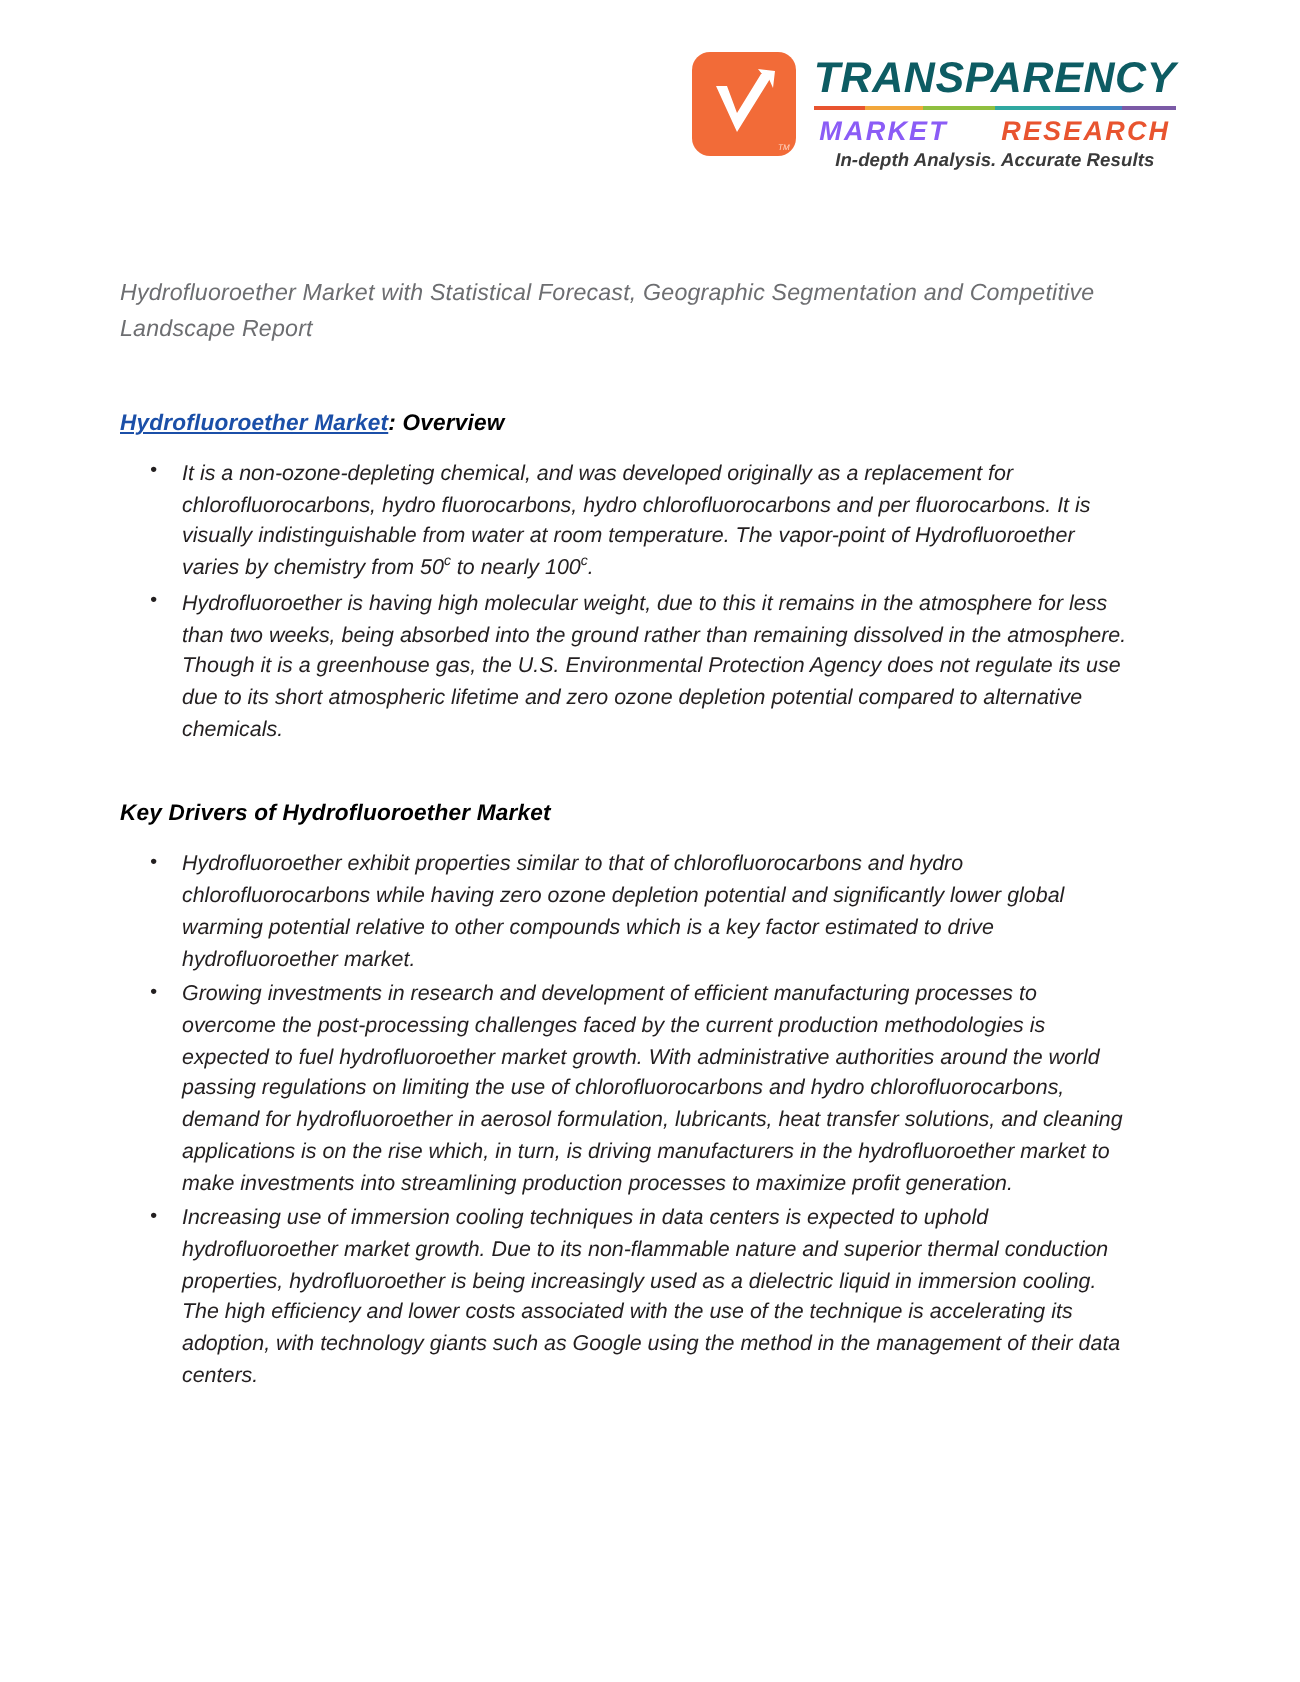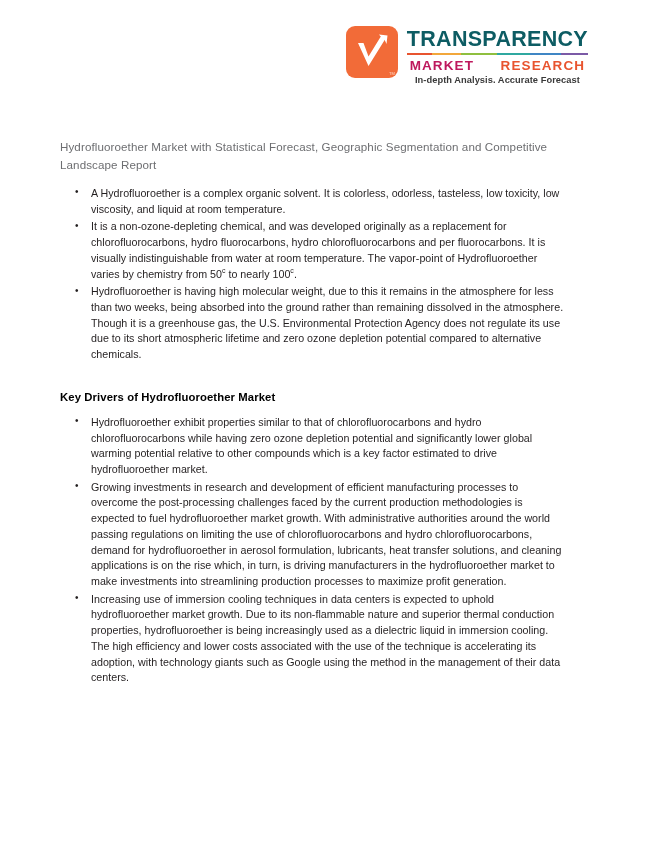--- a/index.html
+++ b/index.html
@@ -14,20 +14,21 @@
     color: #231f20;
     -webkit-font-smoothing: antialiased;
   }
   .page {
     position: relative;
     width: 650px;
     height: 841px;
     box-sizing: border-box;
     background: #ffffff;
     overflow: hidden;
+    font-style: italic;
   }
 
   
   .header {
     position: absolute;
     top: 26px;
     right: 62px;
     display: flex;
     align-items: flex-start;
     gap: 9px;
@@ -74,21 +75,21 @@
       #7b5aa6 85%, #7b5aa6 100%);
   }
   .logo-sub {
     font-size: 13.5px;
     font-weight: bold;
     letter-spacing: 1.1px;
     line-height: 1.15;
     text-align: center;
     white-space: nowrap;
   }
-  .logo-sub .mk { color: #be185d; }
+  .logo-sub .mk { color: #8b5cf6; }
   .logo-sub .rs { color: #e8542f; margin-left: 12px; }
   .logo-tag {
     font-size: 9.3px;
     font-weight: bold;
     color: #3a3a3a;
     letter-spacing: 0.05px;
     text-align: center;
     margin-top: 1.5px;
     white-space: nowrap;
   }
@@ -165,32 +166,34 @@
     </div>
 
     <div class="logo-text">
       <div class="logo-word">TRANSPARENCY</div>
       <div class="logo-rule"></div>
       <div class="logo-sub">
         <span class="mk">MARKET</span>
         <span>&nbsp;</span>
         <span class="rs">RESEARCH</span>
       </div>
-      <div class="logo-tag">In-depth Analysis. Accurate Forecast</div>
+      <div class="logo-tag">In-depth Analysis. Accurate Results</div>
     </div>
 
   </div>
 
   <div class="content">
 
     <p class="doc-title">Hydrofluoroether Market with Statistical Forecast, Geographic Segmentation and Competitive Landscape Report</p>
 
+    <div class="section-head">
+      <a class="link" href="#">Hydrofluoroether Market</a><span>:  Overview</span>
+    </div>
 
     <ul class="bullets">
-      <li>A Hydrofluoroether is a complex organic solvent. It is colorless, odorless, tasteless, low toxicity, low viscosity, and liquid at room temperature.</li>
       <li>It is a non-ozone-depleting chemical, and was developed originally as a replacement for chlorofluorocarbons, hydro fluorocarbons, hydro chlorofluorocarbons and per fluorocarbons. It is visually indistinguishable from water at room temperature. The vapor-point of Hydrofluoroether varies by chemistry from 50<sup>c</sup> to nearly 100<sup>c</sup>.</li>
       <li>Hydrofluoroether is having high molecular weight, due to this it remains in the atmosphere for less than two weeks, being absorbed into the ground rather than remaining dissolved in the atmosphere. Though it is a greenhouse gas, the U.S. Environmental Protection Agency does not regulate its use due to its short atmospheric lifetime and zero ozone depletion potential compared to alternative chemicals.</li>
     </ul>
 
     <div class="section-head spaced">Key Drivers of Hydrofluoroether Market</div>
 
     <ul class="bullets">
       <li>Hydrofluoroether exhibit properties similar to that of chlorofluorocarbons and hydro chlorofluorocarbons while having zero ozone depletion potential and significantly lower global warming potential relative to other compounds which is a key factor estimated to drive hydrofluoroether market.</li>
       <li>Growing investments in research and development of efficient manufacturing processes to overcome the post-processing challenges faced by the current production methodologies is expected to fuel hydrofluoroether market growth. With administrative authorities around the world passing regulations on limiting the use of chlorofluorocarbons and hydro chlorofluorocarbons, demand for hydrofluoroether in aerosol formulation, lubricants, heat transfer solutions, and cleaning applications is on the rise which, in turn, is driving manufacturers in the hydrofluoroether market to make investments into streamlining production processes to maximize profit generation.</li>
       <li>Increasing use of immersion cooling techniques in data centers is expected to uphold hydrofluoroether market growth. Due to its non-flammable nature and superior thermal conduction properties, hydrofluoroether is being increasingly used as a dielectric liquid in immersion cooling. The high efficiency and lower costs associated with the use of the technique is accelerating its adoption, with technology giants such as Google using the method in the management of their data centers.</li>

